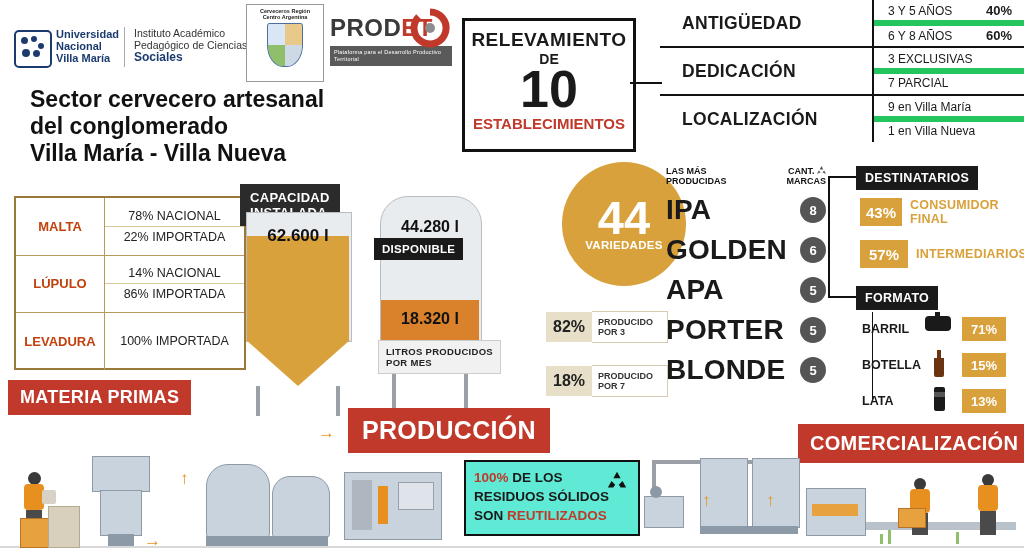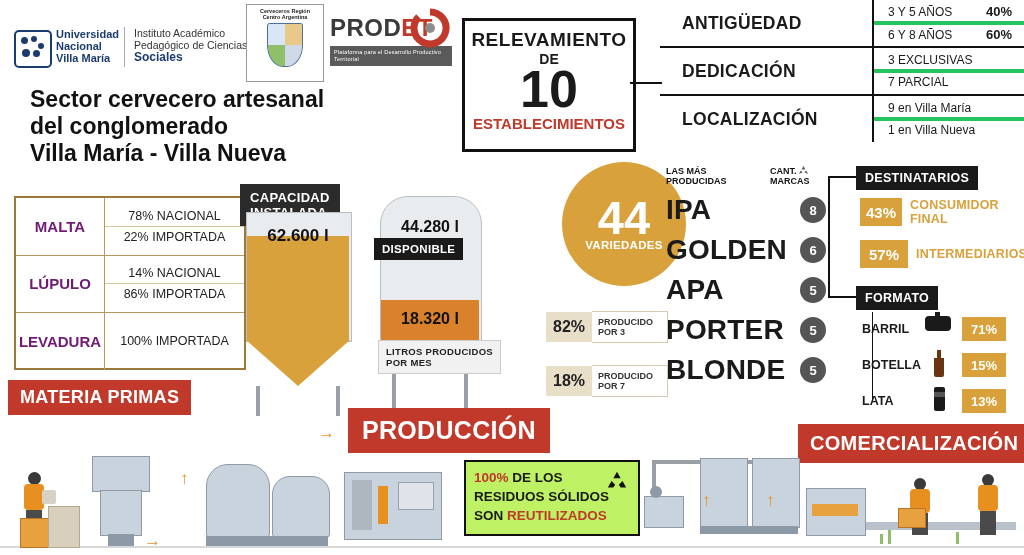--- a/index.html
+++ b/index.html
@@ -47,21 +47,21 @@
 
   
   #title{left:30px;top:86px;width:430px;}
   #title div{font-size:23px;font-weight:bold;line-height:27px;color:#111;}
 
   
   #mp{left:14px;top:196px;width:228px;height:170px;border:2px solid #9a7a3a;}
   #mp .row{display:flex;height:56.6px;border-bottom:1px solid #b99a5e;}
   #mp .row:last-child{border-bottom:none;}
   #mp .lbl{width:88px;display:flex;align-items:center;justify-content:center;
-    font-size:15px;font-weight:bold;color:#701a75;border-right:1px solid #b99a5e;text-align:center;}
+    font-size:13px;font-weight:bold;color:#c2410c;border-right:1px solid #b99a5e;text-align:center;}
   #mp .vals{flex:1;display:flex;flex-direction:column;justify-content:center;}
   #mp .vals span{font-size:12.5px;text-align:center;padding:3px 0;color:#222;}
   #mp .vals span.sep{border-bottom:1px solid #d9c79c;}
 
   .tag{position:absolute;color:#fff;font-weight:bold;letter-spacing:.3px;}
   #tag-materia{left:8px;top:380px;background:#c0392b;font-size:18px;padding:7px 12px;}
   #tag-produccion{left:348px;top:408px;background:#c0392b;font-size:25px;padding:8px 14px;}
   #tag-comercial{left:798px;top:424px;background:#c0392b;font-size:20px;padding:8px 12px;}
   #tag-destinatarios{left:856px;top:166px;background:#1a1a1a;font-size:12.5px;padding:5px 9px;}
   #tag-formato{left:856px;top:286px;background:#1a1a1a;font-size:12.5px;padding:5px 9px;}
@@ -95,34 +95,34 @@
   #relev .l3{font-size:15px;font-weight:bold;color:#c0392b;margin-top:2px;}
 
   
   #toptable{left:660px;top:0px;width:364px;height:140px;}
   #toptable .trow{display:flex;border-bottom:2px solid #111;height:46px;align-items:stretch;}
   #toptable .trow:last-child{border-bottom:none;}
   #toptable .tk{width:190px;display:flex;align-items:center;font-size:17.5px;font-weight:bold;
     border-right:2px solid #111;padding-left:22px;letter-spacing:.3px;}
   #toptable .tv{flex:1;display:flex;flex-direction:column;justify-content:center;}
   #toptable .tv .line{display:flex;justify-content:space-between;align-items:center;font-size:12px;padding:2px 12px 2px 14px;}
-  #toptable .tv .line.sep{border-bottom:4px solid #22c55e;}
+  #toptable .tv .line.sep{border-bottom:6px solid #22c55e;}
   #toptable .tv .line b{font-size:13px;}
 
   
   #circle25{left:562px;top:162px;width:124px;height:124px;border-radius:50%;background:#d9a13b;
     display:flex;flex-direction:column;align-items:center;justify-content:center;color:#fff;}
   #circle25 .n{font-size:47px;font-weight:bold;line-height:42px;}
   #circle25 .t{font-size:11.5px;font-weight:bold;letter-spacing:.3px;}
 
   
   #beers{left:666px;top:166px;width:160px;}
   #beers .hdr{display:flex;justify-content:space-between;font-size:9px;font-weight:bold;line-height:10px;color:#111;}
   #beers .hdr .h1{width:86px;}
-  #beers .hdr .h2{width:56px;}
+  #beers .hdr .h2{width:56px;text-align:right;}
   #beers .brow{display:flex;align-items:center;justify-content:space-between;margin-top:8px;}
   #beers .bname{font-size:28px;font-weight:bold;letter-spacing:.2px;}
   #beers .bcnt{width:26px;height:26px;border-radius:50%;background:#555;color:#fff;
     font-size:13px;font-weight:bold;display:flex;align-items:center;justify-content:center;}
 
   
   .pbox{position:absolute;width:122px;height:30px;display:flex;align-items:center;}
   .pbox .pv{width:46px;height:30px;background:#e8dfc8;display:flex;align-items:center;justify-content:center;
     font-size:16px;font-weight:bold;color:#222;}
   .pbox .pt{flex:1;height:30px;border:1px solid #d5cbb0;border-left:none;display:flex;flex-direction:column;
@@ -143,21 +143,21 @@
   .fbox .fl{font-size:12.5px;font-weight:bold;width:60px;}
   .fbox .ic{width:34px;height:34px;position:relative;}
   .fbox .fv{width:44px;height:24px;background:#d9a13b;color:#fff;font-size:13px;font-weight:bold;
     display:flex;align-items:center;justify-content:center;margin-left:6px;}
   #f1{left:862px;top:312px;}
   #f2{left:862px;top:348px;}
   #f3{left:862px;top:384px;}
   .fline{position:absolute;background:#111;height:1px;}
 
   
-  #residuos{left:464px;top:460px;width:176px;height:76px;background:#bef264;border:2px solid #111;
+  #residuos{left:464px;top:460px;width:176px;height:76px;background:#5eead4;border:2px solid #111;
     padding:6px 8px;box-sizing:border-box;font-size:13.5px;font-weight:bold;line-height:19px;}
   #residuos .r{color:#c0392b;}
   #recycle{position:absolute;right:10px;top:8px;width:22px;height:22px;}
 
   
   #scene{left:0;top:430px;width:1024px;height:125px;}
   .mach{position:absolute;background:#c9d3dd;border:1px solid #8f9aa6;}
   .machd{position:absolute;background:#8c99a6;}
   .ground{position:absolute;left:0;top:116px;width:1024px;height:2px;background:#d8d8d8;}
 

